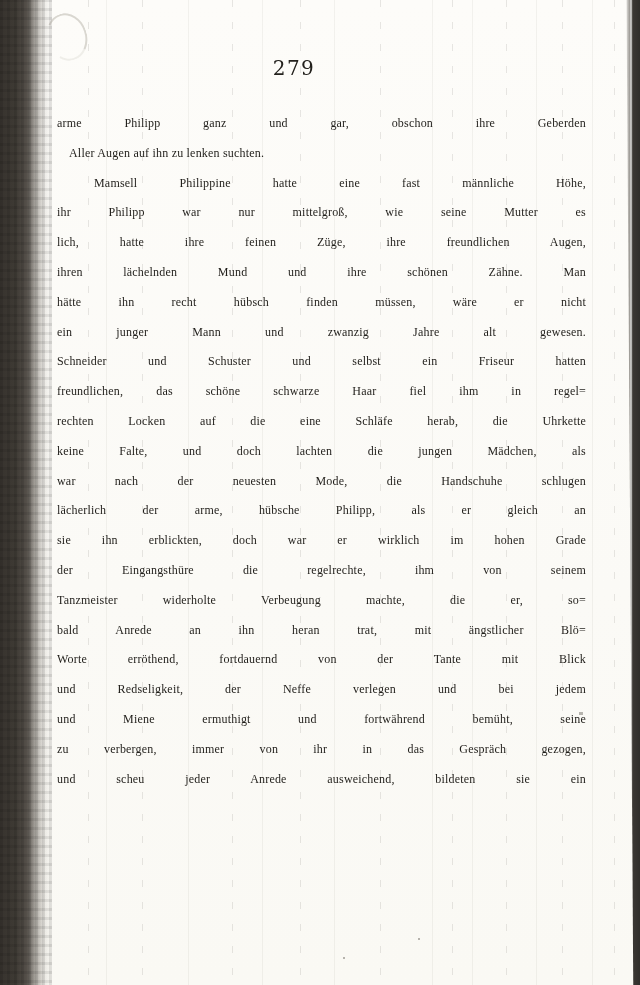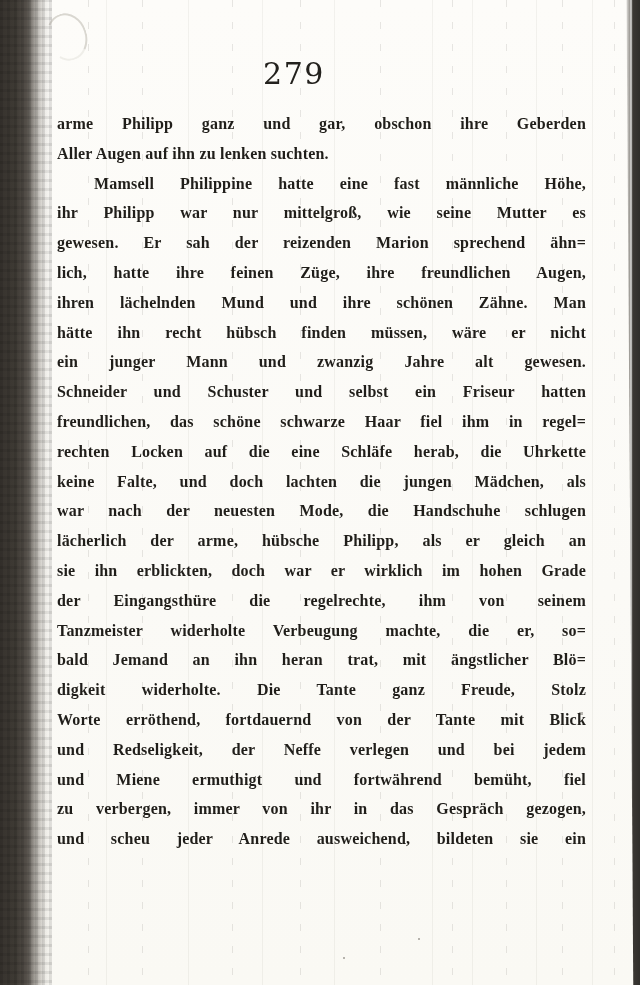--- a/index.html
+++ b/index.html
@@ -68,38 +68,38 @@
   }
   .speck{position:absolute;background:rgba(80,75,68,0.4);}
   .speck.s1{left:579px;top:712px;width:4px;height:3px;}
   .speck.s2{left:343px;top:957px;width:2px;height:2px;}
   .speck.s3{left:418px;top:938px;width:2px;height:2px;}
   
   .page-number{
     position:absolute;top:56px;left:0;width:588px;
     text-align:center;
     font-family:"DejaVu Serif","Liberation Serif",serif;
-    font-size:30px;letter-spacing:1.5px;
+    font-size:20px;letter-spacing:1.5px;
     color:#23211d;
   }
   
   .text-block{
     position:absolute;left:57px;top:109px;width:529px;
     color:var(--ink);
   }
   .line{
     height:29.8px;line-height:29.8px;
-    font-size:16px;font-weight:bold;
+    font-size:12px;font-weight:normal;
     letter-spacing:0.2px;
     text-align:justify;
     text-align-last:justify;
     white-space:nowrap;
     overflow:visible;
   }
-  .line.no-just{text-align-last:left;}
+  .line.no-just{text-align-last:left;margin-left:12px;}
   .line.indent{text-indent:37px;}
 </style>
 </head>
 <body>
 
 <div class="scan-page">
 
   <div id="streaks">
       <div class="streak dashed" style="left: 88px;"></div>
       <div class="streak solid" style="left: 106px;"></div>
@@ -127,36 +127,34 @@
   <div class="speck s2"></div>
   <div class="speck s3"></div>
 
   <div class="page-number">279</div>
 
   <div class="text-block" id="text-block">
       <div class="line">arme Philipp ganz und gar, obschon ihre Geberden</div>
       <div class="line no-just">Aller Augen auf ihn zu lenken suchten.</div>
       <div class="line indent">Mamsell Philippine hatte eine fast männliche Höhe,</div>
       <div class="line">ihr Philipp war nur mittelgroß, wie seine Mutter es</div>
-      <div class="line">gewesen. Er sah der reizenden Marion sprechend ähn=</div>
       <div class="line">lich, hatte ihre feinen Züge, ihre freundlichen Augen,</div>
       <div class="line">ihren lächelnden Mund und ihre schönen Zähne. Man</div>
       <div class="line">hätte ihn recht hübsch finden müssen, wäre er nicht</div>
       <div class="line">ein junger Mann und zwanzig Jahre alt gewesen.</div>
       <div class="line">Schneider und Schuster und selbst ein Friseur hatten</div>
       <div class="line">freundlichen, das schöne schwarze Haar fiel ihm in regel=</div>
       <div class="line">rechten Locken auf die eine Schläfe herab, die Uhrkette</div>
       <div class="line">keine Falte, und doch lachten die jungen Mädchen, als</div>
       <div class="line">war nach der neuesten Mode, die Handschuhe schlugen</div>
       <div class="line">lächerlich der arme, hübsche Philipp, als er gleich an</div>
       <div class="line">sie ihn erblickten, doch war er wirklich im hohen Grade</div>
       <div class="line">der Eingangsthüre die regelrechte, ihm von seinem</div>
       <div class="line">Tanzmeister widerholte Verbeugung machte, die er, so=</div>
-      <div class="line">bald Jemand an ihn heran trat, mit ängstlicher Blö=</div>
-      <div class="line">digkeit widerholte. Die Tante ganz Freude, Stolz</div>
+      <div class="line">bald Anrede an ihn heran trat, mit ängstlicher Blö=</div>
       <div class="line">Worte erröthend, fortdauernd von der Tante mit Blick</div>
       <div class="line">und Redseligkeit, der Neffe verlegen und bei jedem</div>
-      <div class="line">und Miene ermuthigt und fortwährend bemüht, fiel</div>
+      <div class="line">und Miene ermuthigt und fortwährend bemüht, seine</div>
       <div class="line">zu verbergen, immer von ihr in das Gespräch gezogen,</div>
       <div class="line">und scheu jeder Anrede ausweichend, bildeten sie ein</div>
     </div>
 
 </div>
 
 </body></html>

